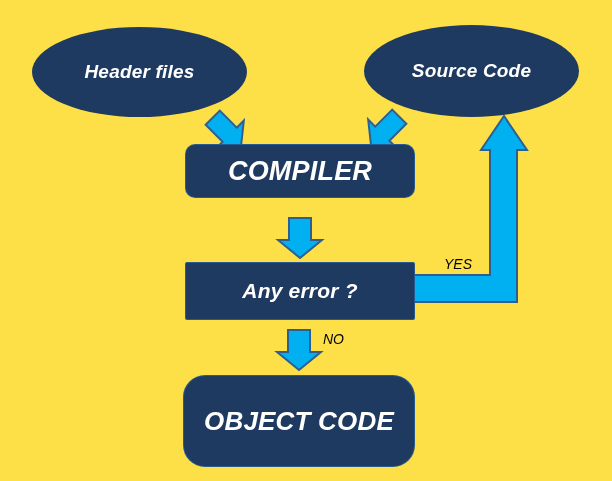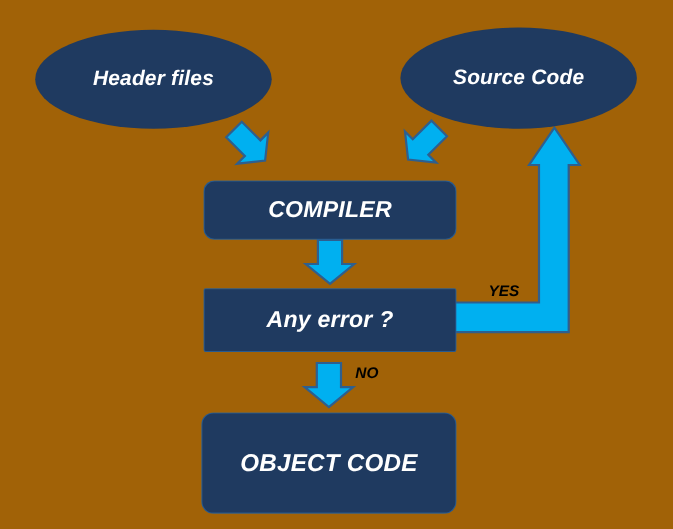--- a/index.html
+++ b/index.html
@@ -1,43 +1,43 @@
 <!DOCTYPE html>
 <html style="--shape-fill: #1f3a60; --shape-text: #ffffff; --arrow-fill: #00b0f0; --arrow-stroke: #2e5f8f; --label-text: #000000; --background: #ffffff;"><head>
 <meta charset="utf-8">
 <style>
   html,body{margin:0;padding:0;background:#ffffff;}
   .canvas{
-    position:relative;width:612px;height:481px;background:#a16207;overflow:hidden;
+    position:relative;width:612px;height:481px;background:#fde047;overflow:hidden;
     font-family:"Liberation Sans",sans-serif;
   }
   .arrows{position:absolute;left:0;top:0;}
   .arrow{
     fill:var(--arrow-fill,#00b0f0);
     stroke:var(--arrow-stroke,#2e5f8f);
     stroke-width:2;
     stroke-linejoin:miter;
   }
   .node{
     position:absolute;display:flex;align-items:center;justify-content:center;
     background:var(--shape-fill,#1f3a60);
     color:var(--shape-text,#ffffff);
     font-weight:bold;font-style:italic;text-align:center;
     letter-spacing:0.2px;
   }
   .ellipse{border-radius:50%;}
   .box{border:1px solid rgba(46,117,182,0.55);}
   .node-header{left:32px;top:27px;width:215px;height:90px;font-size:19px;}
   .node-source{left:364px;top:25px;width:215px;height:92px;font-size:19px;text-align:right;}
-  .node-compiler{left:185px;top:164px;width:228px;height:52px;border-radius:10px;font-size:21px;text-align:center;}
+  .node-compiler{left:185px;top:144px;width:228px;height:52px;border-radius:10px;font-size:27px;text-align:center;}
   .node-anyerror{left:185px;top:262px;width:228px;height:56px;border-radius:2px;font-size:21px;}
-  .node-objectcode{left:183px;top:375px;width:230px;height:90px;border-radius:11px;font-size:22px;text-align:center;}
+  .node-objectcode{left:183px;top:375px;width:230px;height:90px;border-radius:22px;font-size:26px;text-align:center;}
   .edge-label{
     position:absolute;color:var(--label-text,#000000);
-    font-weight:bold;font-style:italic;font-size:14px;white-space:nowrap;
+    font-weight:normal;font-style:italic;font-size:14px;white-space:nowrap;
   }
   .label-yes{left:444px;top:256px;}
   .label-no{left:323px;top:331px;}
 </style>
 </head>
 <body>
 
 <div class="canvas">
 
   <svg class="arrows" width="612" height="481" viewBox="0 0 612 481">

